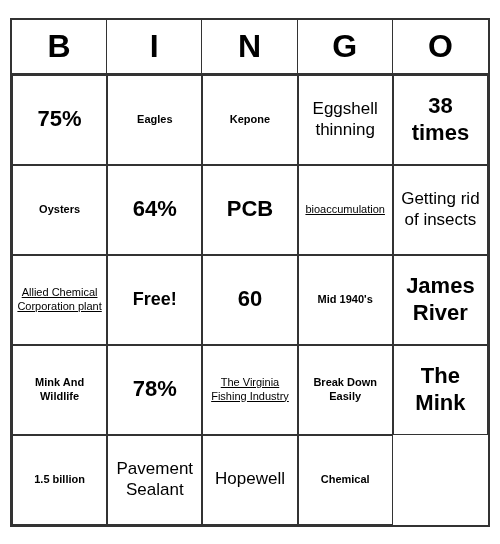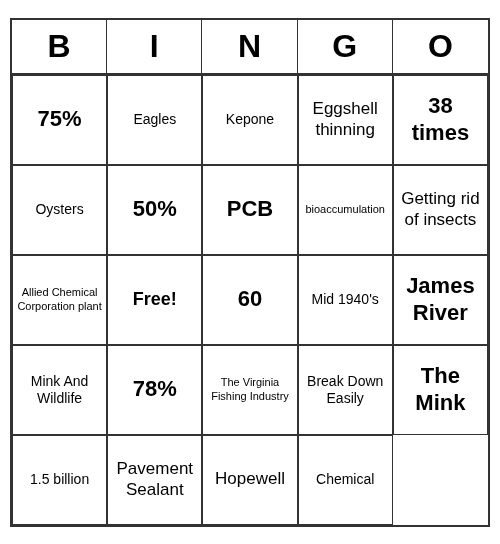--- a/index.html
+++ b/index.html
@@ -45,25 +45,26 @@
       padding: 6px 4px;
       min-height: 90px;
       font-size: 17px;
       line-height: 1.2;
     }
     .bingo-cell.large-text {
       font-size: 22px;
       font-weight: bold;
     }
     .bingo-cell.medium-text {
-      font-size: 14px;
-      font-weight: normal;
+      font-size: 11px;
+      font-weight: bold;
     }
     .bingo-cell.small-text {
       font-size: 11px;
+      text-decoration: underline;
     }
     .bingo-cell.free {
       font-size: 18px;
       font-weight: bold;
     }
   </style>
 </head>
 <body>
 
 <div class="bingo-card">
@@ -74,21 +75,21 @@
       <div class="bingo-header-cell">G</div>
       <div class="bingo-header-cell">O</div>
     </div>
   <div class="bingo-grid">
   <div class="bingo-cell large-text">75%</div>
       <div class="bingo-cell medium-text">Eagles</div>
       <div class="bingo-cell medium-text">Kepone</div>
       <div class="bingo-cell">Eggshell thinning</div>
       <div class="bingo-cell large-text">38 times</div>
       <div class="bingo-cell medium-text">Oysters</div>
-      <div class="bingo-cell large-text">50%</div>
+      <div class="bingo-cell large-text">64%</div>
       <div class="bingo-cell large-text">PCB</div>
       <div class="bingo-cell small-text">bioaccumulation</div>
       <div class="bingo-cell">Getting rid of insects</div>
       <div class="bingo-cell small-text">Allied Chemical Corporation plant</div>
       <div class="bingo-cell free">Free!</div>
       <div class="bingo-cell large-text">60</div>
       <div class="bingo-cell medium-text">Mid 1940's</div>
       <div class="bingo-cell large-text">James River</div>
       <div class="bingo-cell medium-text">Mink And Wildlife</div>
       <div class="bingo-cell large-text">78%</div>

